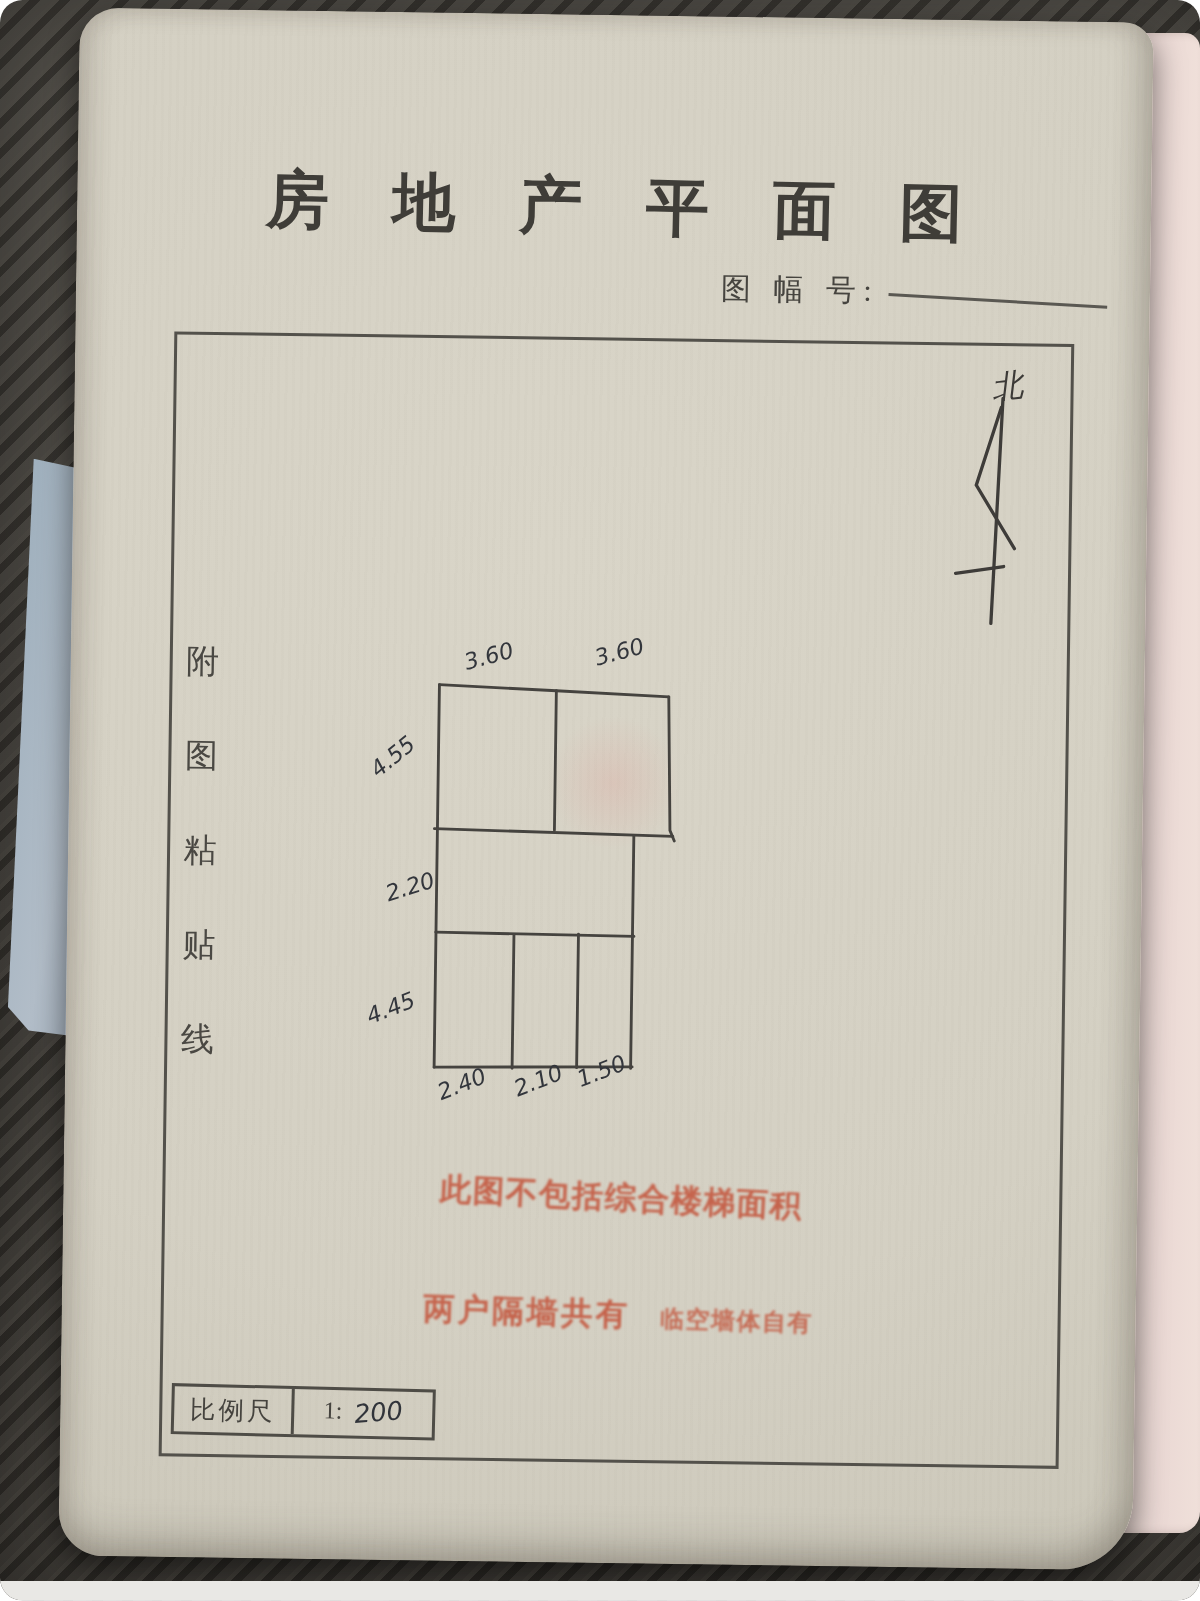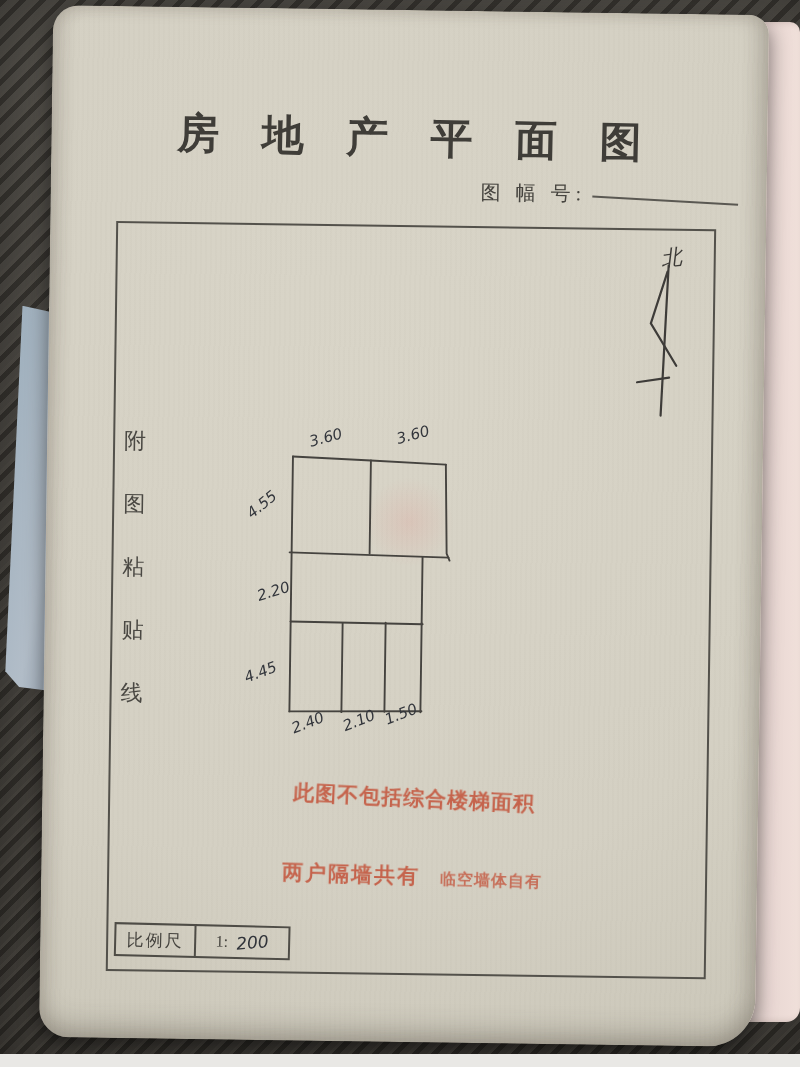--- a/index.html
+++ b/index.html
@@ -5,21 +5,21 @@
   :root{
     --paper:#d4d0c3; --desk:#4b4843; --stamp_red:#c35138; --ink:#3f3d38;
     --pencil:#45433f; --blue_note:#a9b6c2; --pink_page:#e9d7d3;
   }
   *{margin:0;padding:0;box-sizing:border-box;}
   body{width:800px;height:1067px;overflow:hidden;font-family:"Liberation Sans",sans-serif;}
   .photo{position:relative;width:800px;height:1067px;overflow:hidden;
     background:
       repeating-linear-gradient(135deg, rgba(16,14,11,0.38) 0 5px, rgba(16,14,11,0) 5px 11px, rgba(90,86,78,0.25) 11px 14px),
       linear-gradient(180deg,#55524c, var(--desk) 40%, #413e39);
-    box-shadow:inset 0 0 80px rgba(0,0,0,0.35);}
+    box-shadow:inset 0 0 80px rgba(0,0,0,0.35);border-radius:15px;}
   .bottom-band{position:absolute;left:0;top:1054px;width:800px;height:13px;background:#e9e8e5;z-index:6;}
   .blue-note{position:absolute;left:4px;top:306px;width:54px;height:385px;z-index:1;
     background:linear-gradient(100deg,#9badbb,#b2bdc8 70%,#a6b2bf);
     clip-path:polygon(28% 0%,100% 2%,100% 100%,34% 99%,8% 95%);transform:rotate(1deg);}
   .pink-page{position:absolute;left:742px;top:22px;width:58px;height:1000px;z-index:1;
     background:linear-gradient(90deg,#d8c9c3,var(--pink_page) 45%,#f0e0da);
     border-radius:0 10px 14px 0;box-shadow:inset 4px 0 6px rgba(90,70,65,0.25);}
   .paper{position:absolute;left:46px;top:10px;width:716px;height:1032px;z-index:2;
     background:
       repeating-linear-gradient(90deg, rgba(70,60,40,0.015) 0 2px, rgba(0,0,0,0) 2px 5px),

